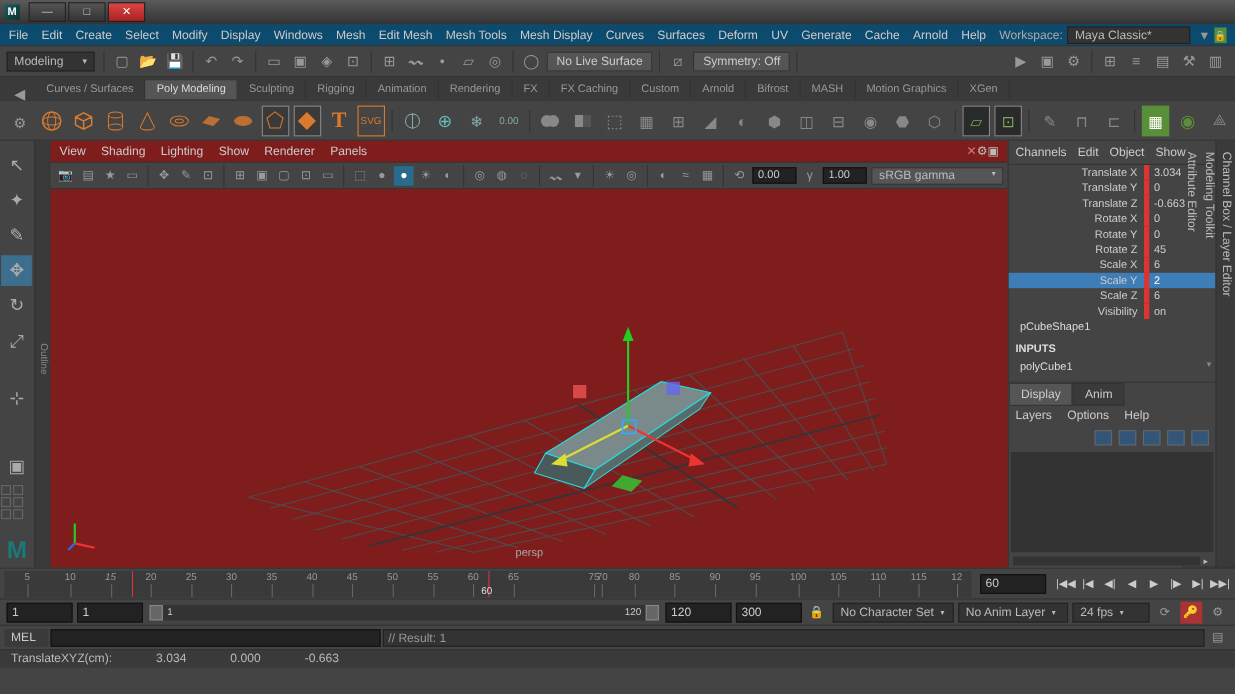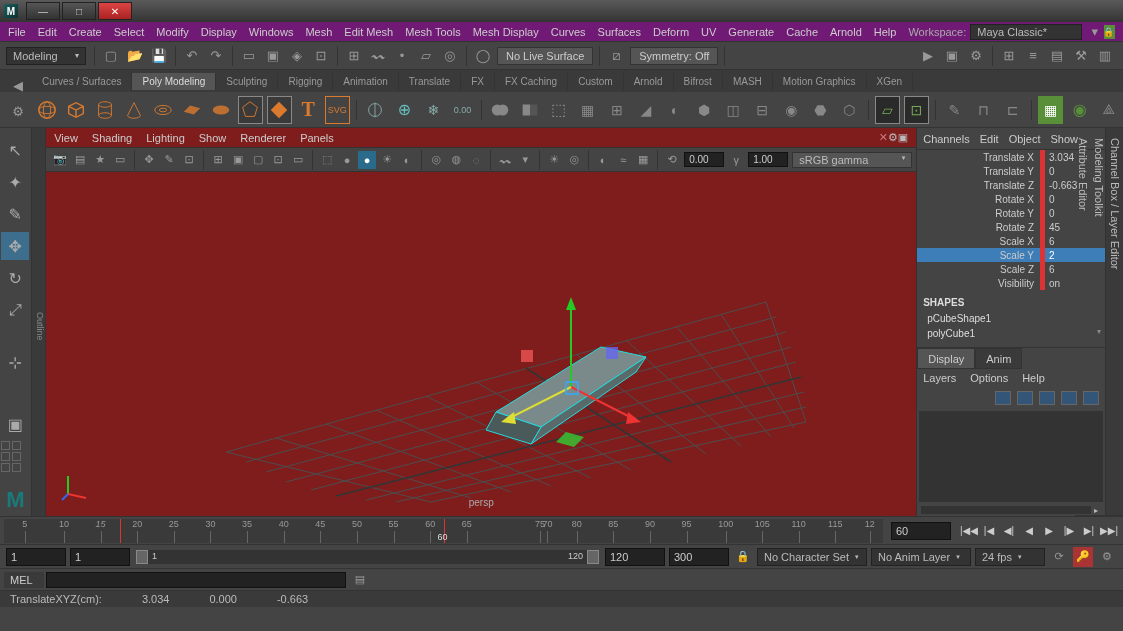--- a/index.html
+++ b/index.html
@@ -3,21 +3,21 @@
 <meta charset="utf-8">
 <style>
 *{margin:0;padding:0;box-sizing:border-box;font-family:Arial,sans-serif;font-size:11px;color:#bbb;user-select:none}
 body{width:1123px;height:631px;background:#444;overflow:hidden;position:relative}
 .titlebar{height:22px;background:linear-gradient(#5a5a5a,#333);display:flex;align-items:center;padding:0 4px}
 .titlebar .logo{width:14px;height:14px;background:linear-gradient(135deg,#1b5e5e,#0d3030);margin-right:6px;display:flex;align-items:center;justify-content:center;color:#fff;font-weight:bold;font-size:10px}
 .titlebar .title{flex:1;color:#ddd;font-size:12px}
 .winbtns{display:flex}
 .winbtn{width:34px;height:18px;display:flex;align-items:center;justify-content:center;margin-left:2px;background:linear-gradient(#555,#333);border:1px solid #222;font-size:10px;color:#ccc}
 .winbtn.close{background:linear-gradient(#d44,#a22);color:#fff}
-.menubar{height:20px;background:#701a75;display:flex;align-items:center;padding:0 8px;border-bottom:1px solid #333}
+.menubar{height:20px;background:#0c4a6e;display:flex;align-items:center;padding:0 8px;border-bottom:1px solid #333}
 .menubar span{margin-right:12px;color:#ccc;white-space:nowrap}
 .menubar .ws{margin-left:auto;margin-right:4px;color:#aaa}
 .menubar .wsbox{background:#333;border:1px solid #222;padding:1px 6px;width:150px;margin-right:4px}
 .toolbar1{height:28px;background:#444;display:flex;align-items:center;padding:0 6px;border-bottom:1px solid #333}
 .modebox{background:#333;border:1px solid #222;padding:2px 6px;width:80px;margin-right:4px;display:flex;align-items:center}
 .modebox .drop{margin-left:auto;font-size:8px}
 .tico{width:22px;height:22px;display:flex;align-items:center;justify-content:center;margin:0 1px;color:#999;font-size:13px}
 .tbtn{background:#555;border:1px solid #333;padding:2px 8px;margin:0 2px;color:#ccc}
 .sep{width:1px;height:20px;background:#333;margin:0 4px}
 .shelfTabs{height:22px;background:#3a3a3a;display:flex;align-items:center;padding-left:32px}
@@ -169,21 +169,21 @@
   <div class="tico">⚒</div>
   <div class="tico">▥</div>
 </div>
 
 <div class="shelfTabs">
   <div class="shelfTab">Curves / Surfaces</div>
   <div class="shelfTab active">Poly Modeling</div>
   <div class="shelfTab">Sculpting</div>
   <div class="shelfTab">Rigging</div>
   <div class="shelfTab">Animation</div>
-  <div class="shelfTab">Translate</div>
+  <div class="shelfTab">Rendering</div>
   <div class="shelfTab">FX</div>
   <div class="shelfTab">FX Caching</div>
   <div class="shelfTab">Custom</div>
   <div class="shelfTab">Arnold</div>
   <div class="shelfTab">Bifrost</div>
   <div class="shelfTab">MASH</div>
   <div class="shelfTab">Motion Graphics</div>
   <div class="shelfTab">XGen</div>
 </div>
 
@@ -485,22 +485,22 @@
           <div class="lbl">Scale Z</div>
           <div class="bar"></div>
           <div class="val">6</div>
         </div>
         <div class="attrRow">
           <div class="lbl">Visibility</div>
           <div class="bar"></div>
           <div class="val">on</div>
         </div>
       </div>
-    <div class="sectHead">SHAPES</div>
     <div class="sectItem">pCubeShape1</div>
+    <div class="sectHead">INPUTS</div>
     <div class="sectItem">polyCube1</div>
     <div style="position:relative;margin-top:2px">
       <div style="position:absolute;right:4px;top:-16px;font-size:8px;color:#888">▾</div>
     </div>
     <div class="layerTabs">
       <div class="layerTab active">Display</div>
       <div class="layerTab">Anim</div>
     </div>
     <div class="layerMenu">
       <span>Layers</span>
@@ -596,20 +596,21 @@
       <span class="dr">▾</span>
     </div>
   <div class="rbico">⟳</div>
   <div class="rbico" style="background:#a33;color:#fff">🔑</div>
   <div class="rbico">⚙</div>
 </div>
 
 <div class="cmdline">
   <div class="cmdlabel">MEL</div>
   <div class="cmdinput"></div>
+  <div class="cmdresult">// Result: 1</div>
   <div class="rbico">▤</div>
 </div>
 
 <div class="helpline">
   <span>TranslateXYZ(cm):</span>
   <span>3.034</span>
   <span>0.000</span>
   <span>-0.663</span>
 </div>
 

